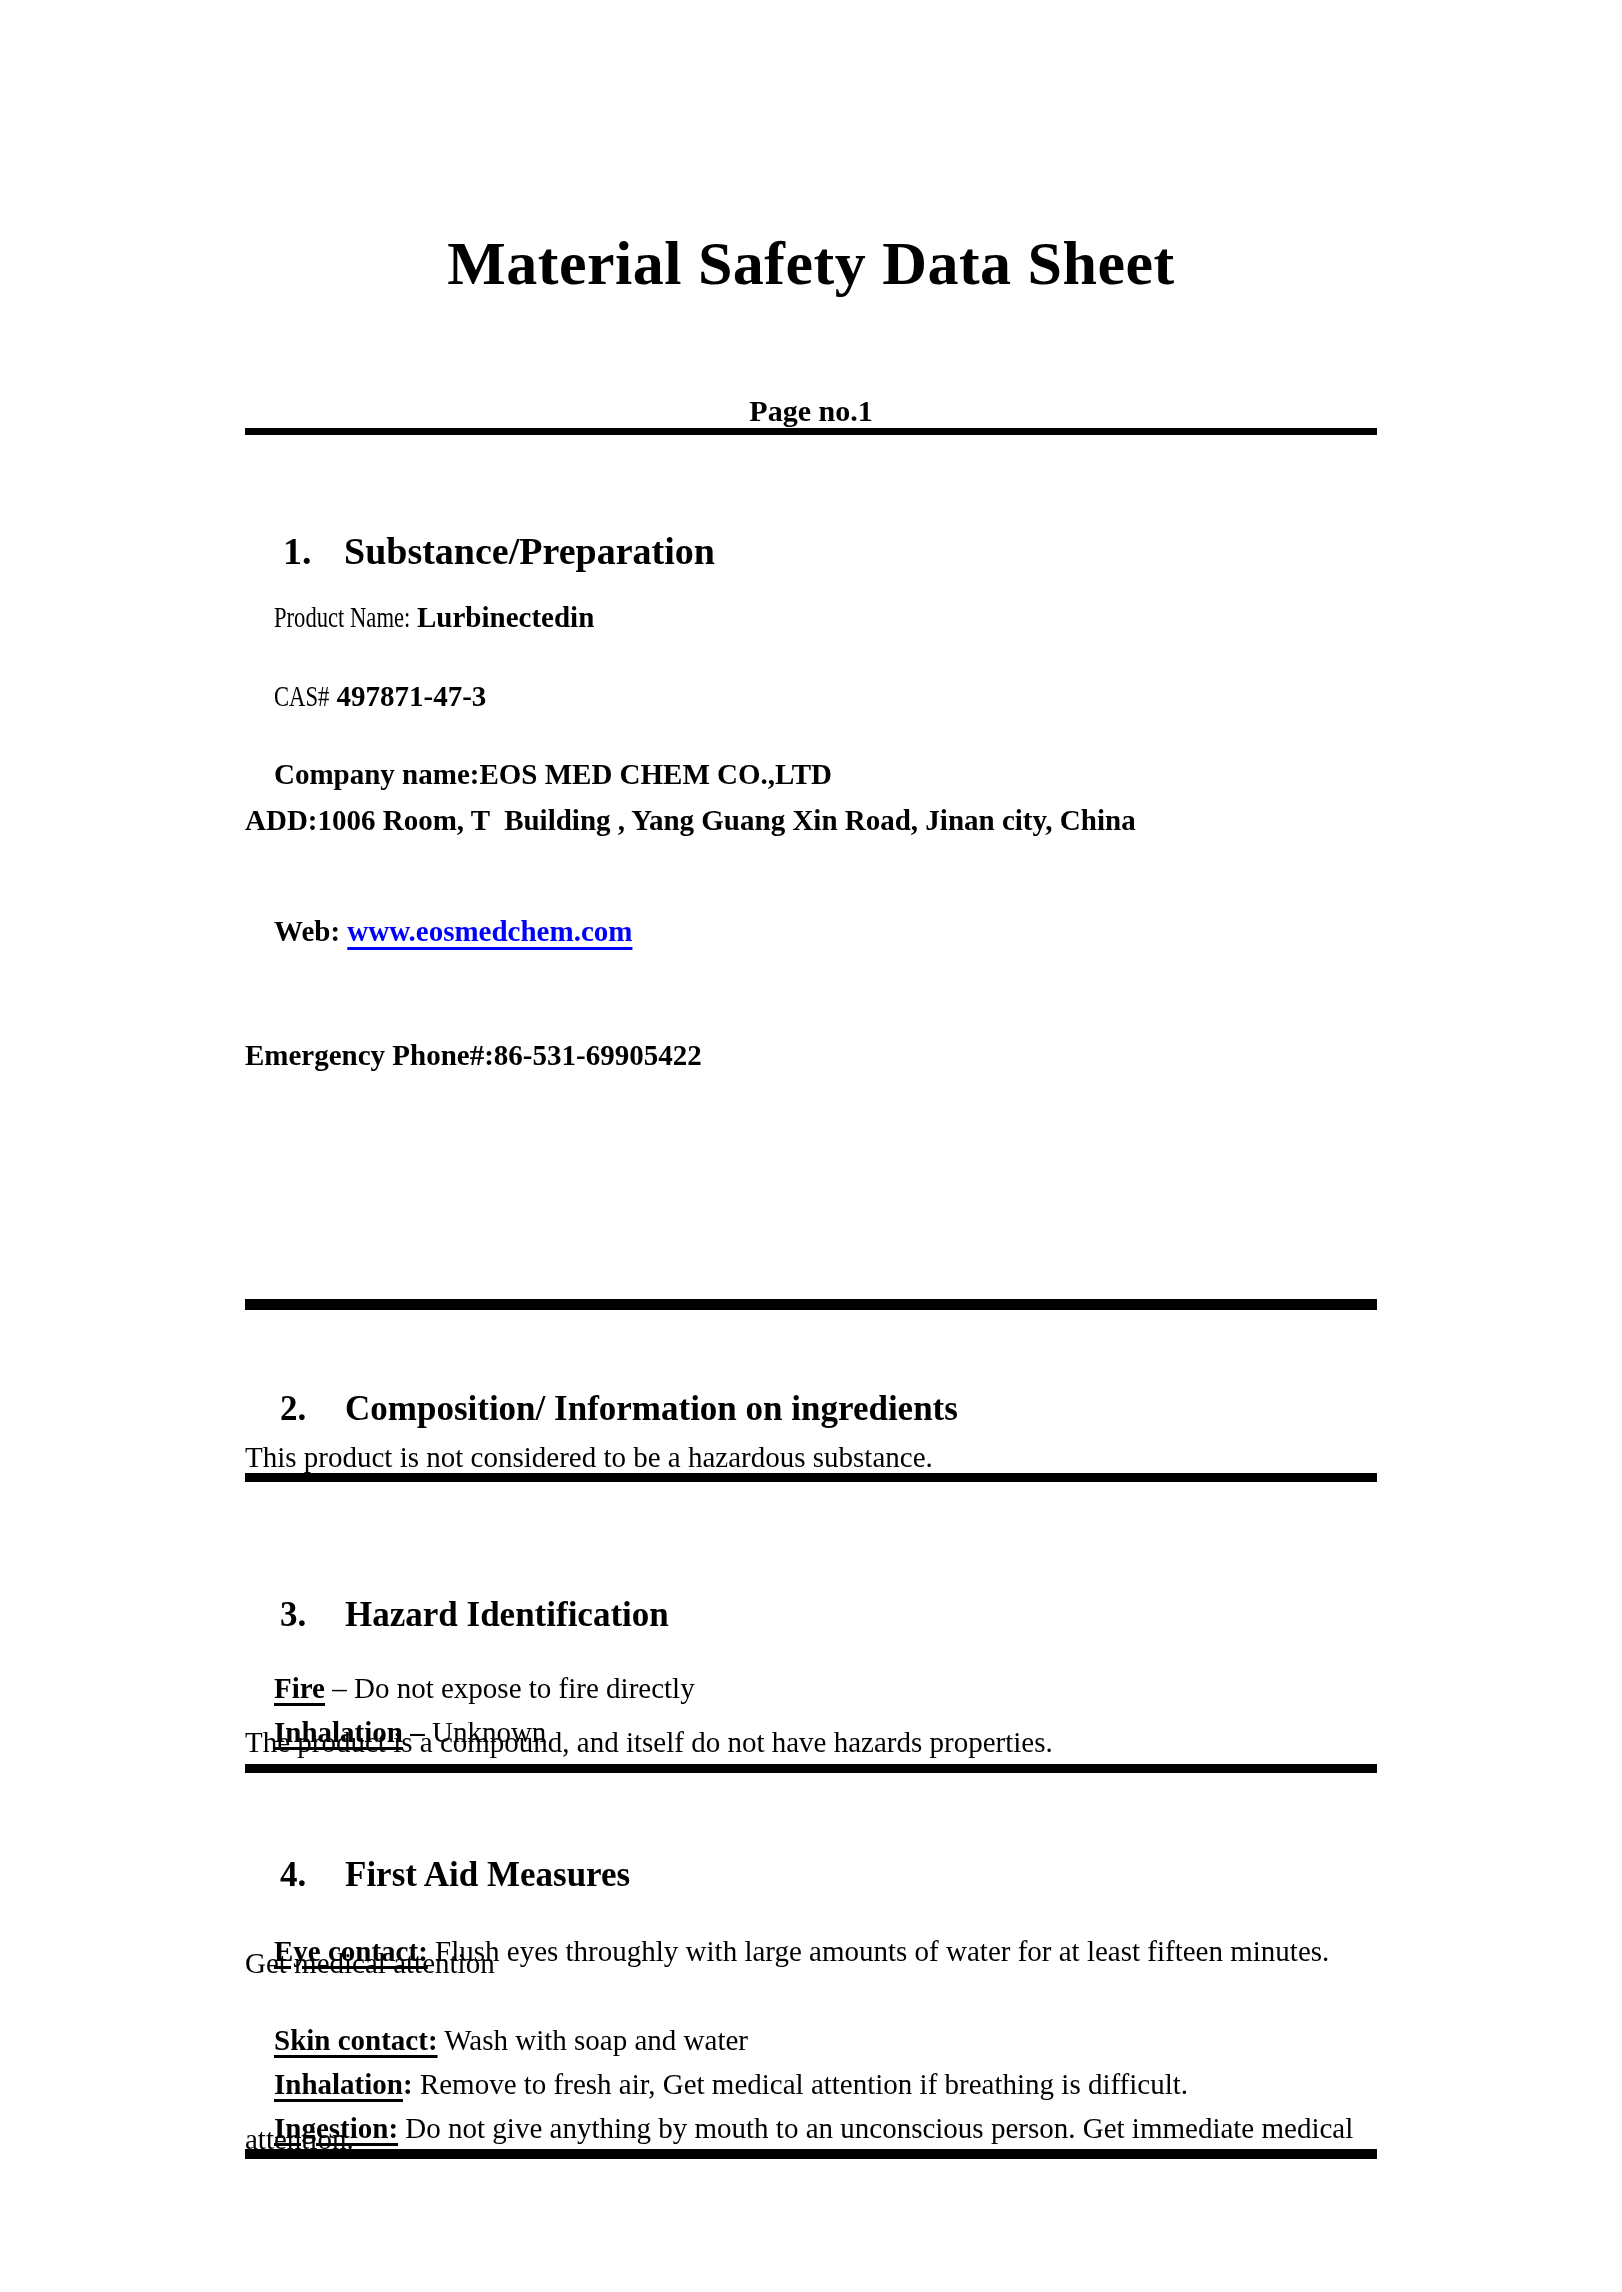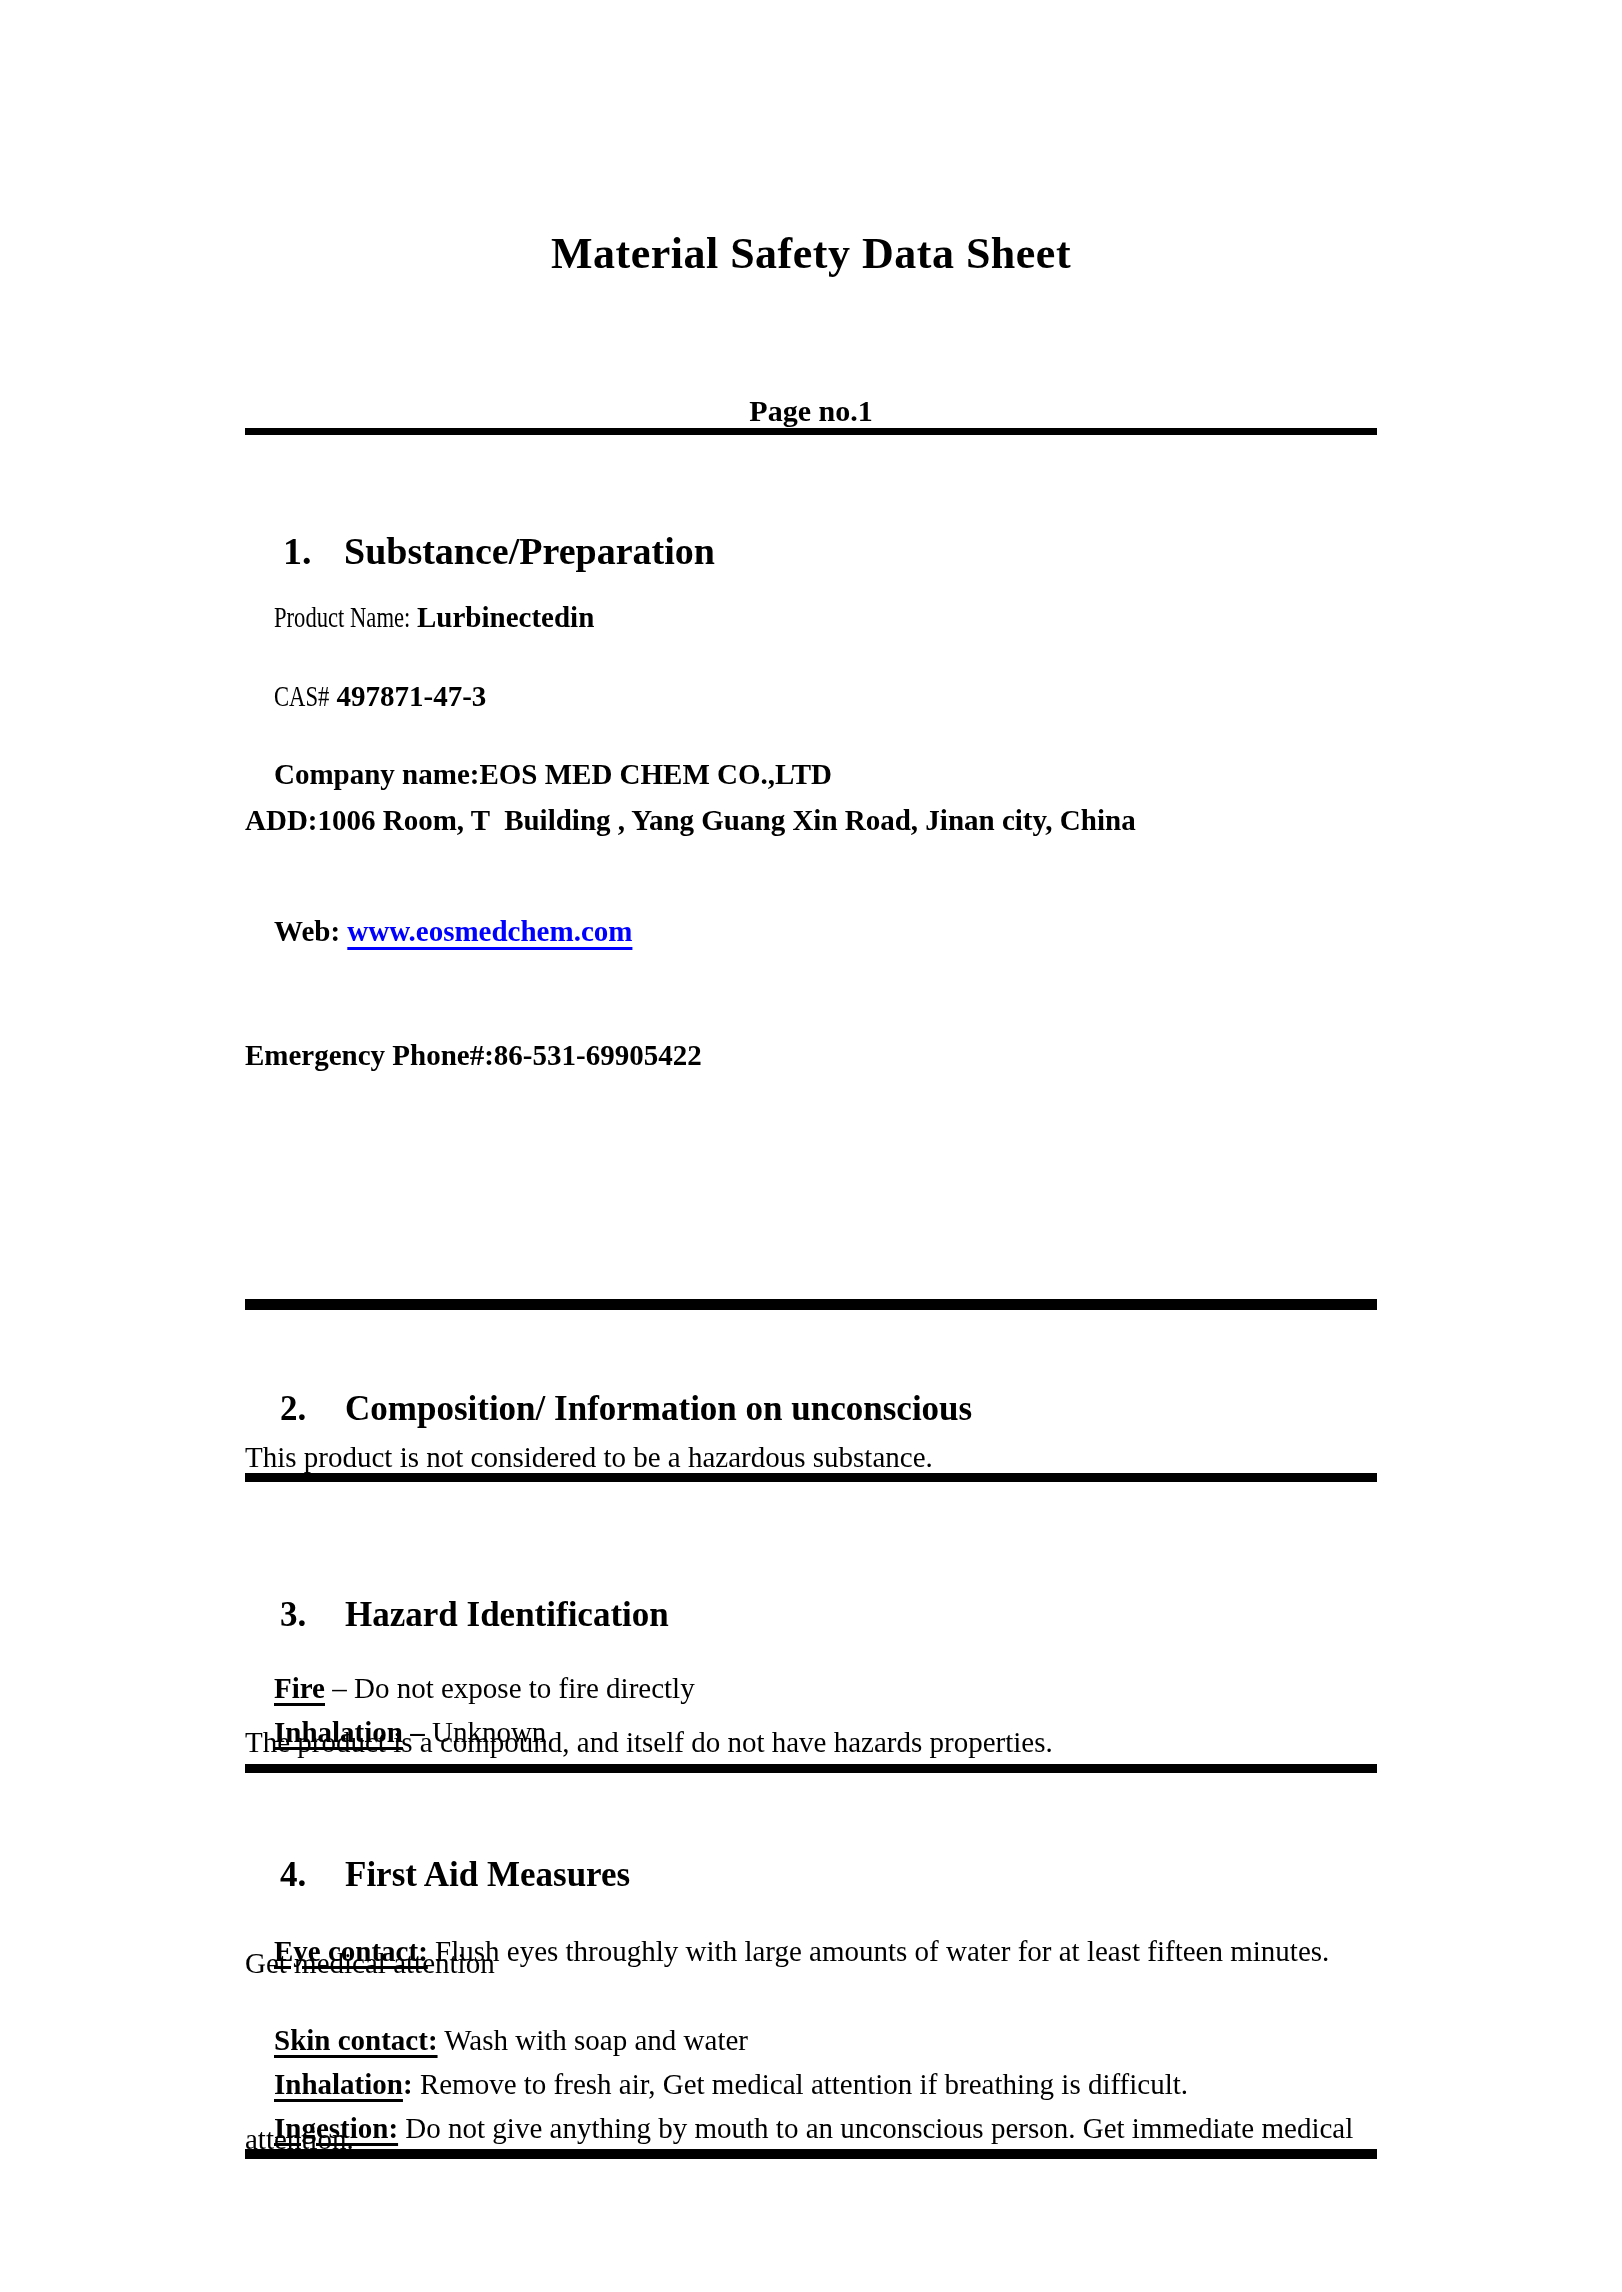--- a/index.html
+++ b/index.html
@@ -8,21 +8,21 @@
     width:1622px;
     height:2293px;
     background:#ffffff;
     color:#000;
     font-family:"Liberation Serif","DejaVu Serif",serif;
     overflow:hidden;
   }
   .abs { position:absolute; white-space:pre-wrap; }
   .centered { left:0; width:1622px; text-align:center; }
   .col { left:245px; width:1137px; }
-  .doc-title { font-size:44px; font-weight:bold; letter-spacing:0.5px; }
+  .doc-title { font-size:62px; font-weight:bold; letter-spacing:0.5px; }
   .page-label { font-size:30px; font-weight:bold; }
   .rule { position:absolute; left:245px; width:1132px; background:#000; }
   .sec-heading-sm { font-size:38px; font-weight:bold; }
   .sec-heading { font-size:35px; font-weight:bold; }
   .sec-num { display:inline-block; width:61px; }
   .sec-num-lg { display:inline-block; width:65px; }
   .line { font-size:29px; }
   .b { font-weight:bold; }
   .u {
     text-decoration:underline;
@@ -78,21 +78,21 @@
   <div class="abs col line b" style="top:882px;">
     <span>Web: </span><a class="weblink">www.eosmedchem.com</a>
   </div>
 
 
   <div class="abs col line b" style="top:1039px;">Emergency Phone#:86-531-69905422</div>
 
   <div class="rule" style="top:1299px; height:10.8px;"></div>
 
   <div class="abs col sec-heading" style="top:1349px;">
-    <span class="sec-num-lg">2.</span><span>Composition/ Information on unconscious</span>
+    <span class="sec-num-lg">2.</span><span>Composition/ Information on ingredients</span>
   </div>
 
   <div class="abs col line" style="top:1441px;">This product is not considered to be a hazardous substance.</div>
 
   <div class="rule" style="top:1473px; height:8.8px;"></div>
 
   <div class="abs col sec-heading" style="top:1555px;">
     <span class="sec-num-lg">3.</span><span>Hazard Identification</span>
   </div>
 

